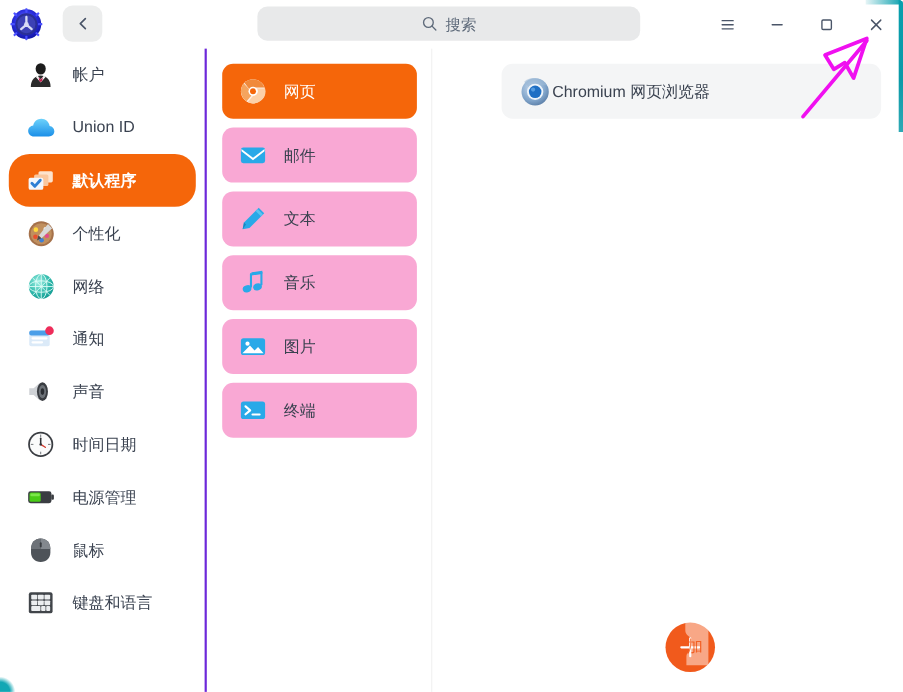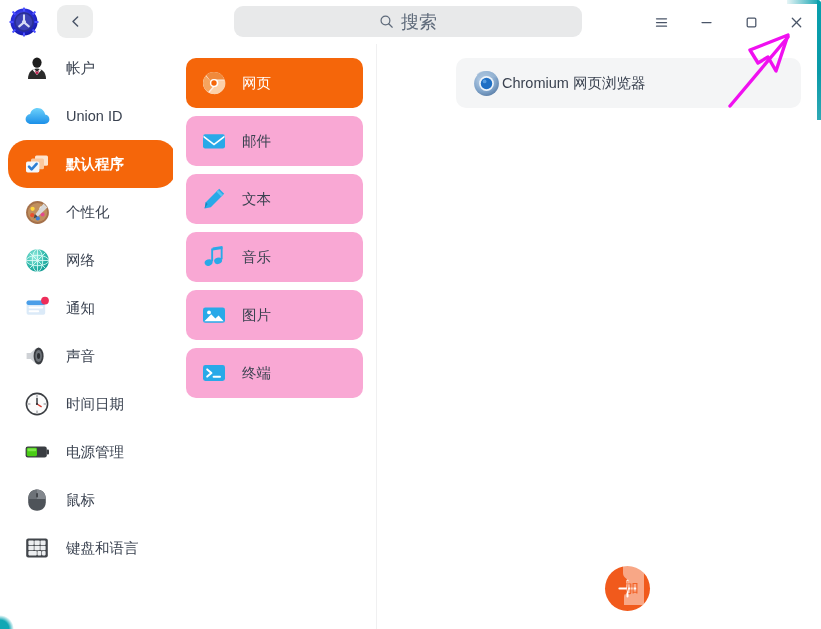--- a/index.html
+++ b/index.html
@@ -86,21 +86,21 @@
     cursor: text;
     gap: 6px;
   }
   .search-inner {
     display: flex;
     align-items: center;
     gap: 7px;
     pointer-events: none;
   }
   .search-ph {
-    font-size: 18px;
+    font-size: 14px;
     color: #5e6a7a;
     line-height: 1;
   }
 
   .win-controls {
     position: absolute;
     top: 0; right: 2px;
     height: 44px;
     display: flex;
     align-items: center;
@@ -112,21 +112,21 @@
     justify-content: center;
     cursor: pointer;
   }
 
   
   .sidebar {
     position: absolute;
     left: 0; top: 44px;
     width: 188px; height: 585px;
     background: #ffffff;
-    border-right: 4px solid #6d28d9;
+    border-right: 2px solid #6d28d9;
     overflow: hidden;
     z-index: 10;
   }
   .side-item {
     position: relative;
     height: 48px;
     margin: 0 8px;
     display: flex;
     align-items: center;
     gap: 14px;
@@ -145,21 +145,21 @@
     width: 30px; height: 30px;
     flex: 0 0 30px;
     display: flex;
     align-items: center;
     justify-content: center;
   }
 
   
   .catcol {
     position: absolute;
-    left: 173px; top: 44px;
+    left: 189px; top: 44px;
     width: 204px; height: 585px;
     background: #ffffff;
     border-right: 1px solid #f0f0f1;
     padding: 14px 13px 16px 13px;
     z-index: 10;
   }
   .cat-item {
     height: 50px;
     margin-bottom: 8px;
     background: #f9a8d4;

